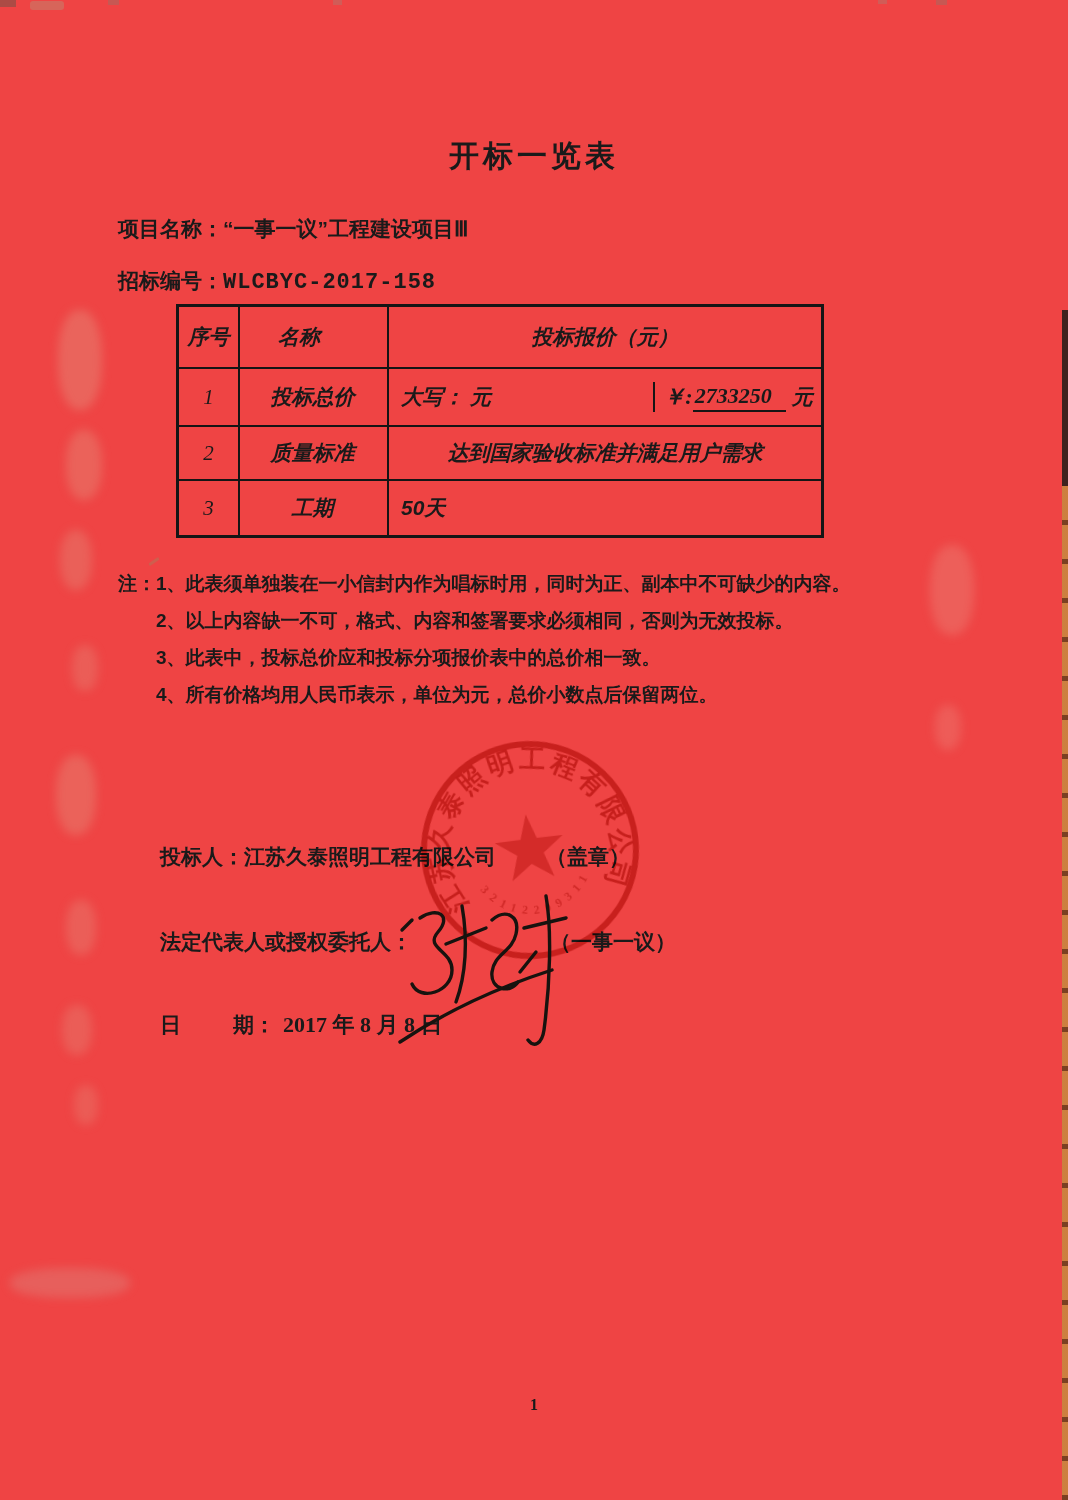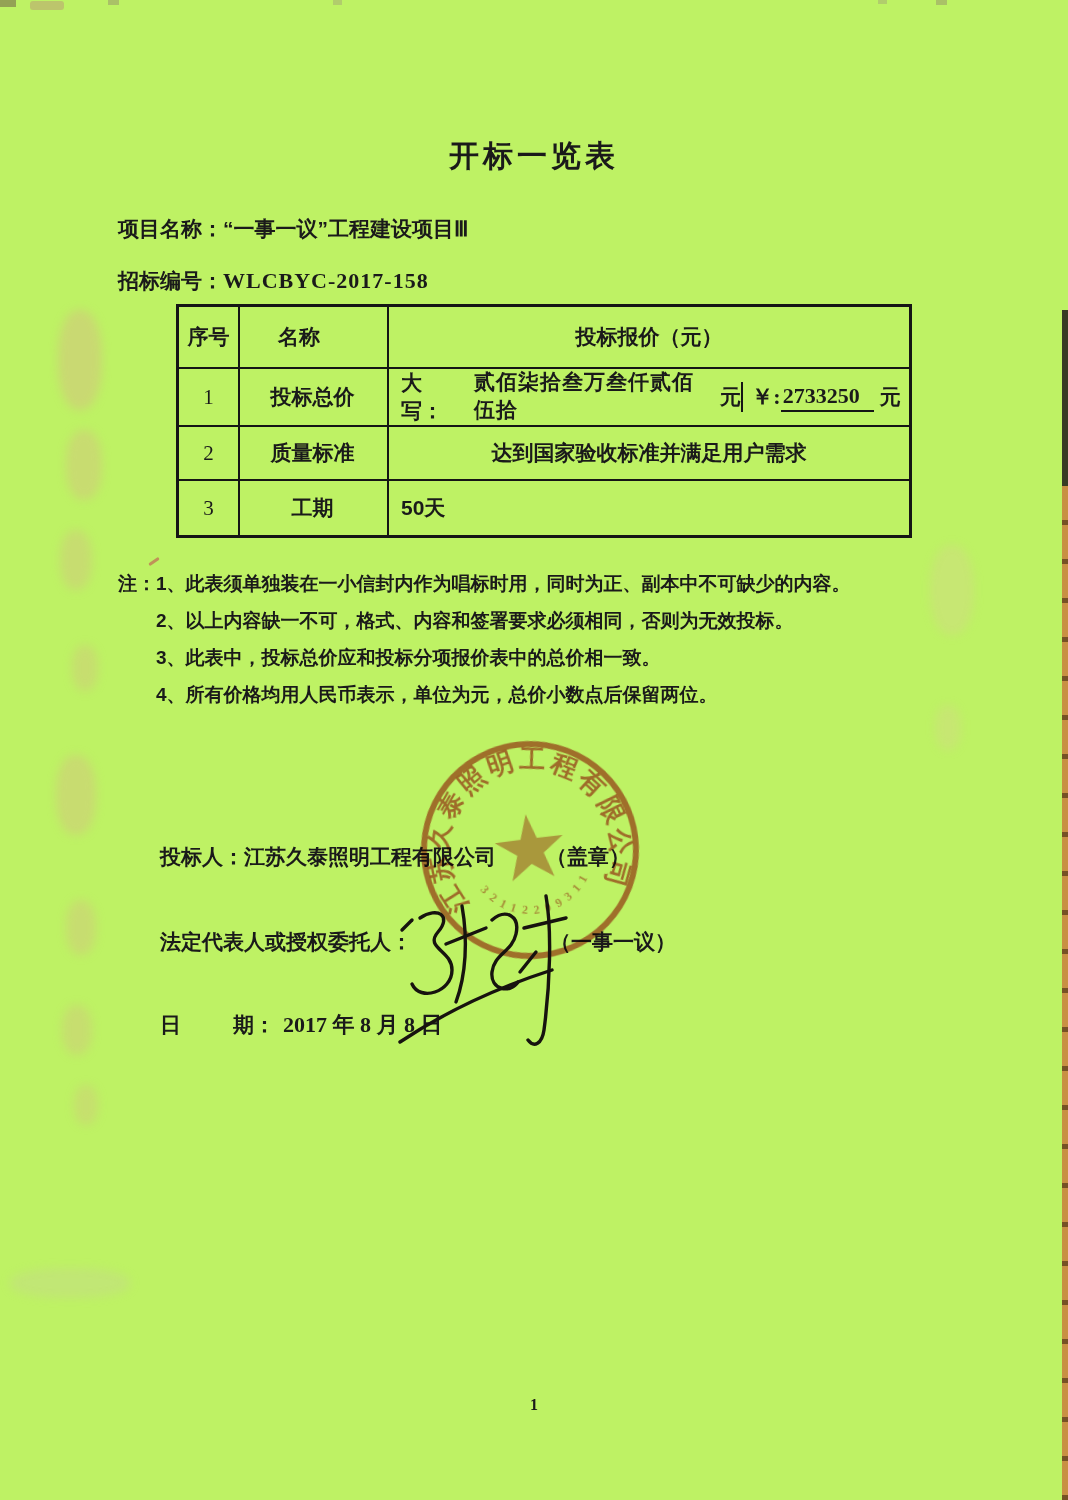--- a/index.html
+++ b/index.html
@@ -4,21 +4,21 @@
 <style>
   * { margin: 0; padding: 0; box-sizing: border-box; }
   html, body { background: #e8e8e8; }
   body { font-family: "Liberation Sans", sans-serif; }
 
   .page {
     position: relative;
     width: 1068px;
     height: 1500px;
     margin: 0 auto;
-    background: #bef264;
+    background: #ef4444;
     overflow: hidden;
     color: #1a1a1a;
   }
 
   
   .blob {
     position: absolute;
     border-radius: 45%;
     filter: blur(5px);
     pointer-events: none;
@@ -37,26 +37,27 @@
 
   
   .title {
     position: absolute; left: 0; right: 0; top: 136px;
     text-align: center;
     font-size: 30px; font-weight: 700; letter-spacing: 4px;
   }
   .line-project { position: absolute; left: 118px; top: 215px; font-size: 21px; font-weight: 700; }
   .line-tender  { position: absolute; left: 118px; top: 267px; font-size: 21px; font-weight: 700; }
   .serif { font-family: "Liberation Serif", serif; }
-  .tender-no { font-family: Liberation Serif, serif; font-weight: 600; font-size: 22px; letter-spacing: 1px; }
+  .tender-no { font-family: Liberation Mono, monospace; font-weight: 600; font-size: 22px; letter-spacing: 1px; }
 
   
   .btable {
-    position: absolute; left: 176px; top: 304px; width: 736px;
+    position: absolute; left: 176px; top: 304px; width: 648px;
     border: 3px solid #151515;
+    font-style: italic;
   }
   .tr { display: flex; border-top: 2px solid #151515; }
   .tr:first-child { border-top: none; }
   .td {
     border-left: 2px solid #151515;
     display: flex; align-items: center; justify-content: center;
     font-size: 21px;
   }
   .td:first-child { border-left: none; }
   .c1 { width: 59px; flex: none; }
@@ -169,21 +170,20 @@
       <div class="td c1">序号</div>
       <div class="td c2">名称</div>
       <div class="td c3">投标报价（元）</div>
     </div>
     <div class="tr row1">
       <div class="td c1 serif">1</div>
       <div class="td c2 bold">投标总价</div>
       <div class="td c3 cell-split">
         <div class="daxie-part">
           <span>大写：</span>
-            <span class="u-val">贰佰柒拾叁万叁仟贰佰伍拾</span>
             <span class="unit">元</span>
         </div>
         <div class="amount-part">
           <span class="serif" style="font-weight:600;font-size:22px;">￥:</span>
             <span class="u-num">2733250</span>
             <span class="unit">元</span>
         </div>
       </div>
     </div>
     <div class="tr row2">

